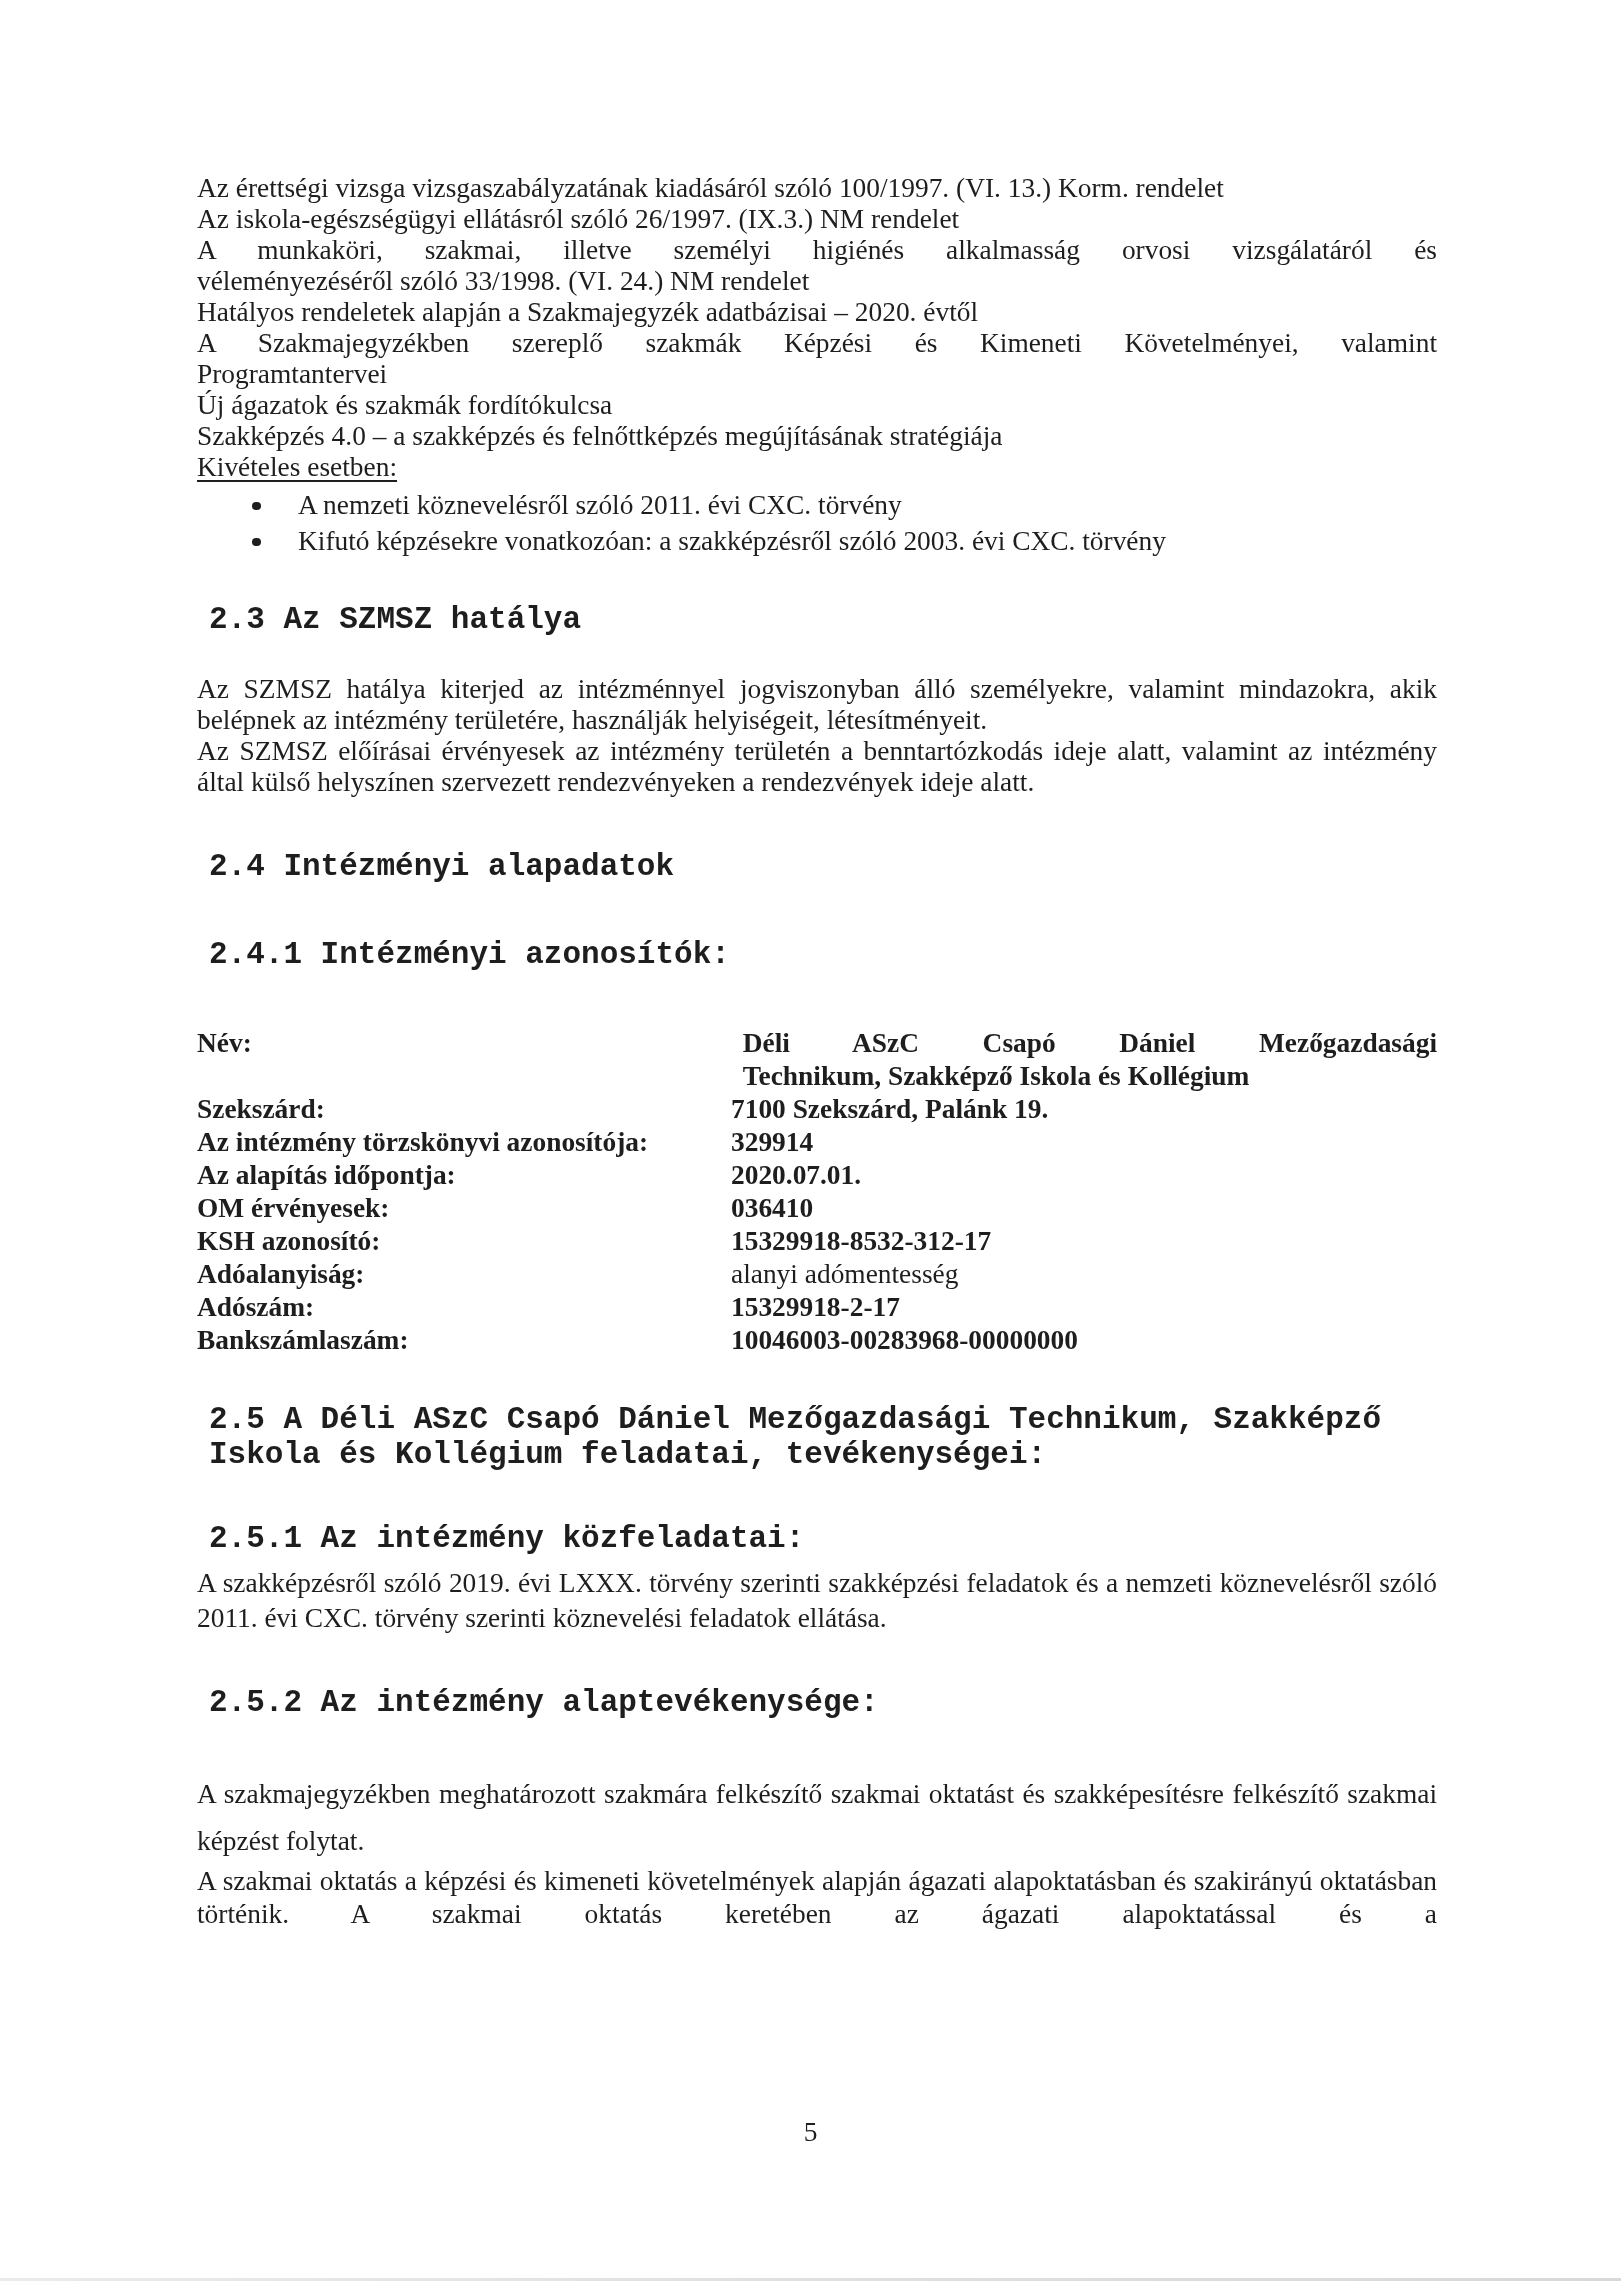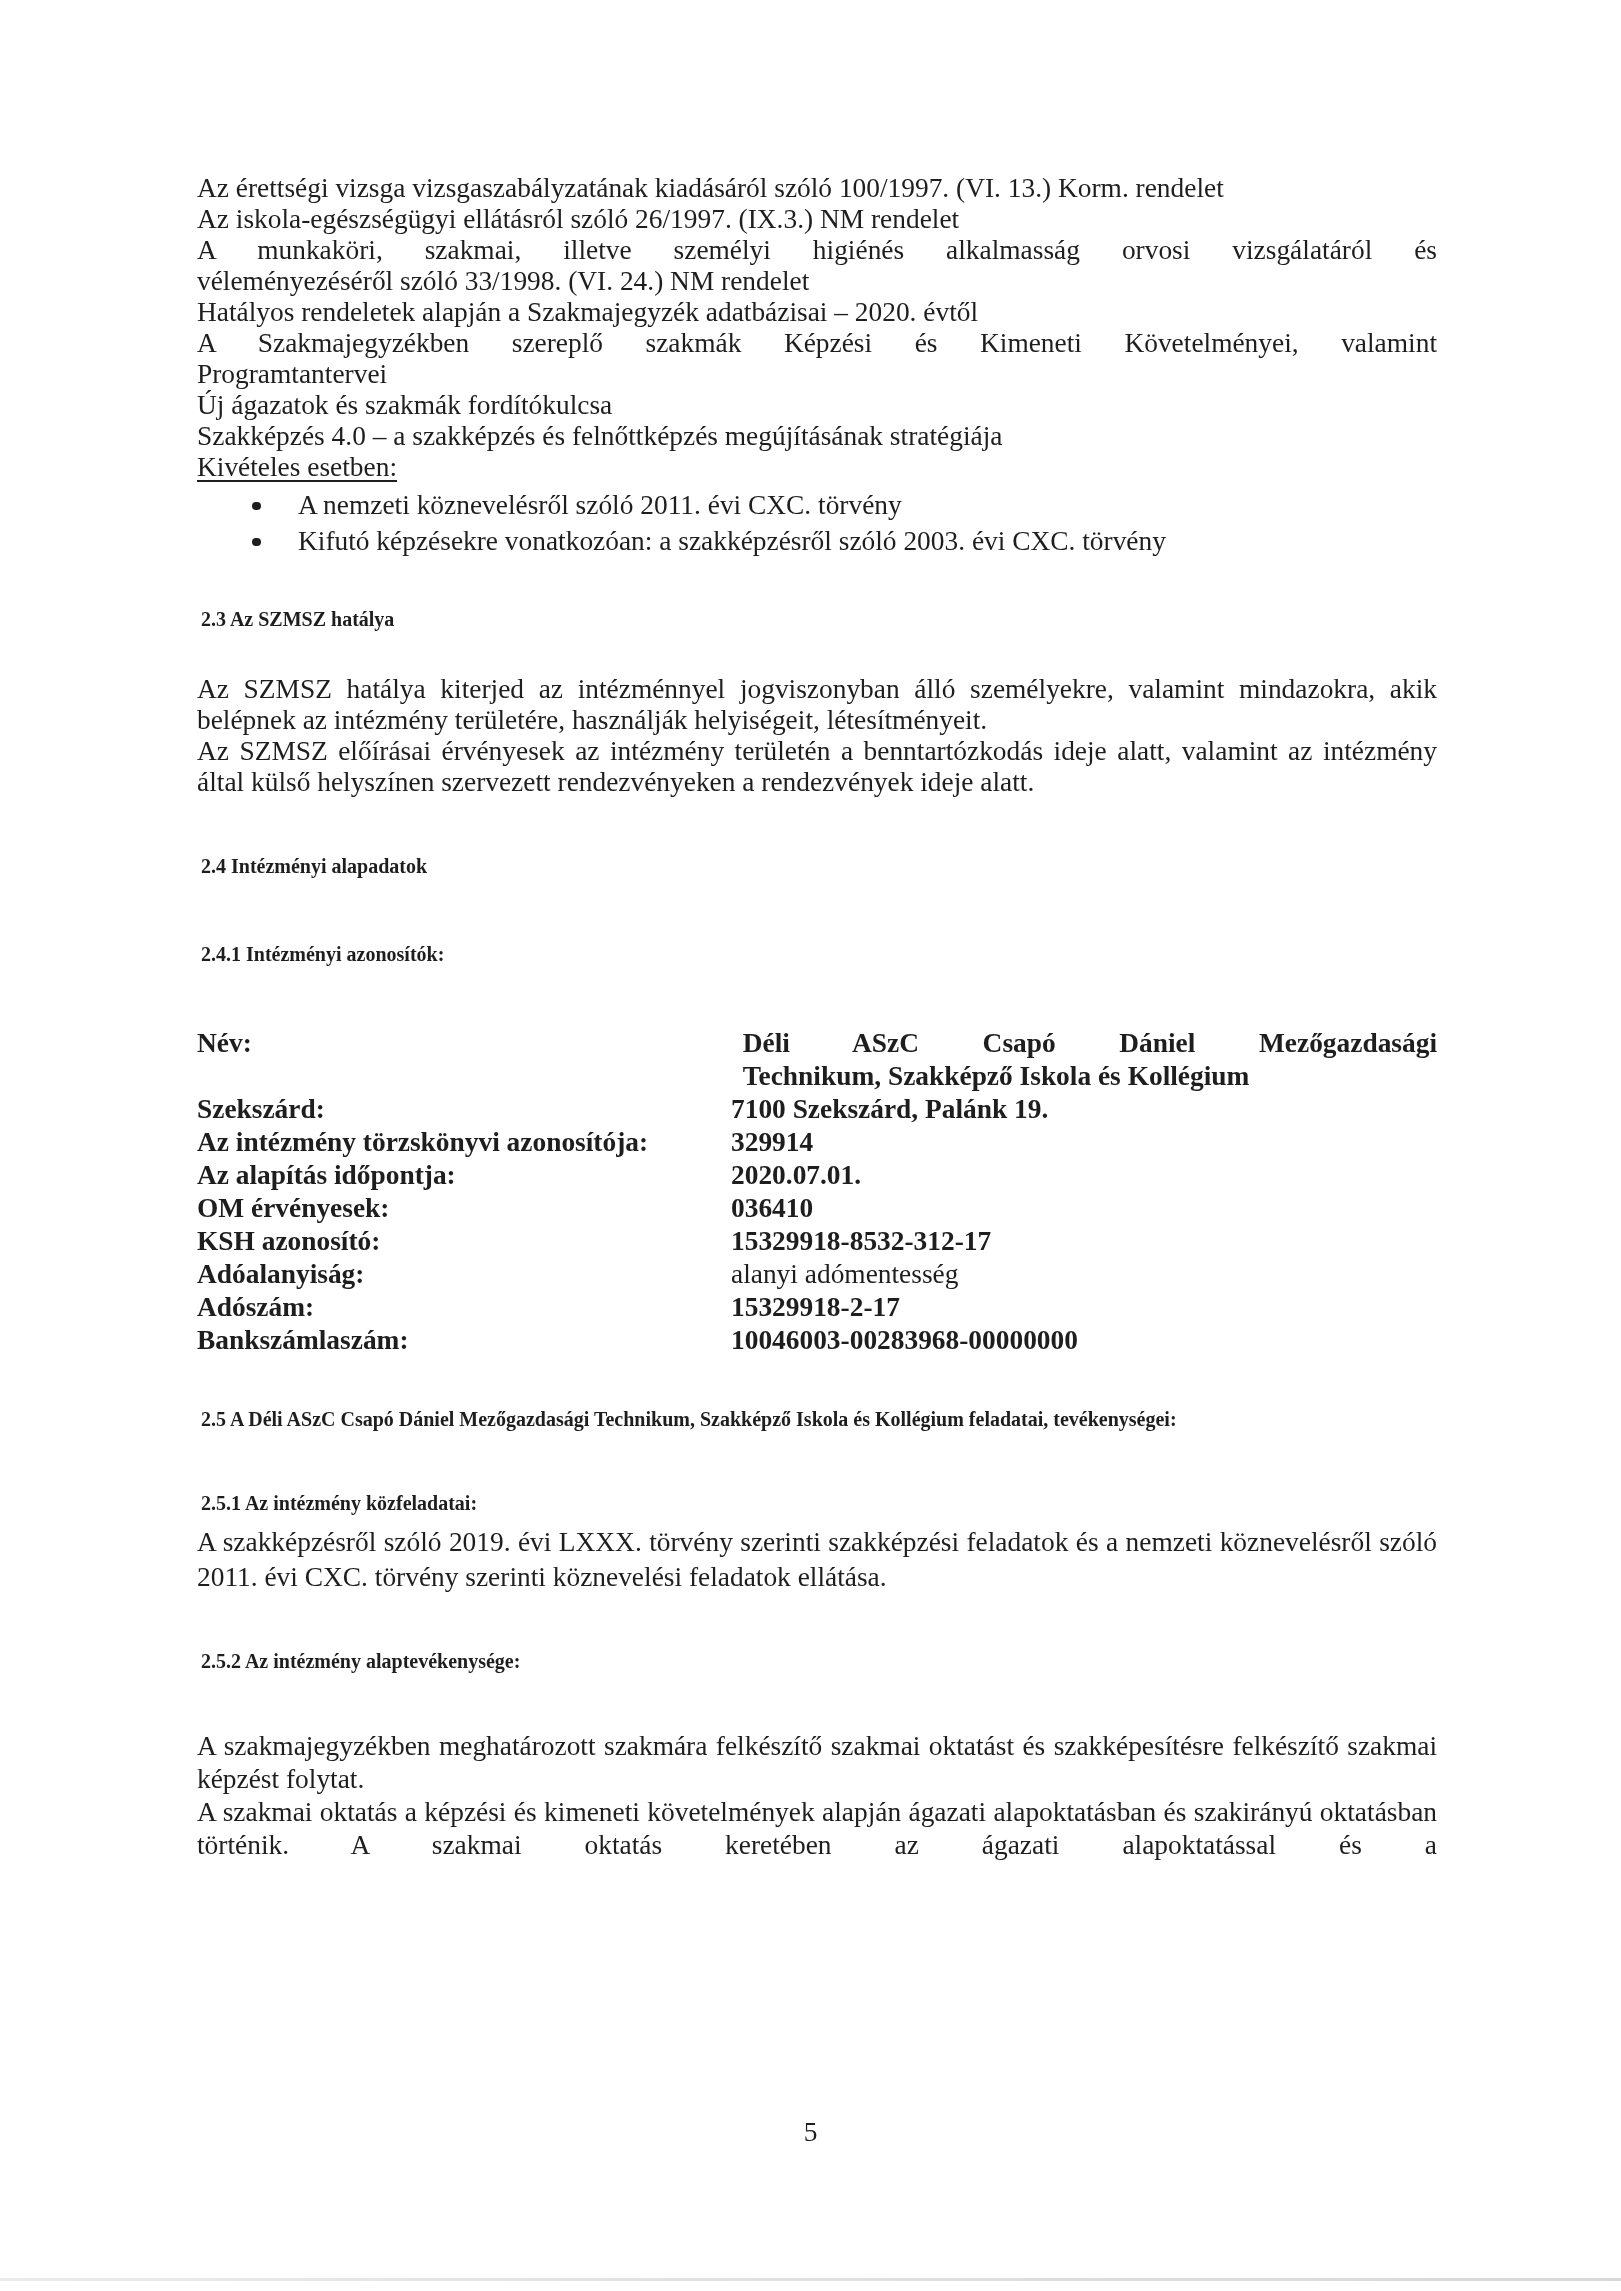--- a/index.html
+++ b/index.html
@@ -13,36 +13,36 @@
     .line { line-height: 31px; margin: 0; }
     .justify { text-align: justify; text-align-last: left; }
     .just-full { text-align: justify; text-align-last: justify; }
     .u { text-decoration: underline; text-underline-offset: 3.9px; }
     ul.bullets { list-style: none; margin: 3.9px 0 0 0; padding: 0; }
     ul.bullets li { position: relative; padding-left: 101px; line-height: 36px; }
     ul.bullets li .dot {
       position: absolute; left: 55px; top: 14.7px; width: 8.8px; height: 8.8px;
       border-radius: 50%; background: #1e1e1e;
     }
-    h2, h3 { font-size: 20px; font-weight: bold; margin: 4px; line-height: 31px; }
+    h2, h3 { font-size: 31px; font-weight: bold; margin: 12px; line-height: 31px; font-family: Liberation Mono, monospace; }
     .sec23 { margin-top: 45px; }
     .para23 { margin-top: 39px; }
     .sec24 { margin-top: 53px; }
     .sec241 { margin-top: 57px; }
     table.ids { margin-top: 57px; border-collapse: collapse; width: 1240px; font-weight: bold; }
     table.ids td { padding: 0; vertical-align: top; line-height: 33px; }
     table.ids td.k { width: 534px; }
     table.ids td.v.name { padding-left: 11.8px; }
     table.ids td.v.name .row1 { text-align: justify; text-align-last: justify; display: block; }
     table.ids td.v.normal { font-weight: normal; }
     .sec25 { margin-top: 45px; line-height: 35px; }
     .sec251 { margin-top: 51px; }
     .para251 { margin-top: 5.9px; line-height: 35px; }
     .sec252 { margin-top: 51px; }
-    .para252 { margin-top: 53px; line-height: 33px; }
+    .para252 { margin-top: 53px; line-height: 47px; }
     .pagenum { position: absolute; left: 0; width: 1621px; top: 2117px; text-align: center; font-size: 27.4px; }
     .scanline {
       position: absolute; left: 0; width: 1621px; top: 2278px; height: 2.9px;
       background: linear-gradient(to right, #e6e6e6, #d8d8d8 50%, #cfcfcf);
       opacity: 0.8;
     }
   </style>
 </head>
 <body>
 

